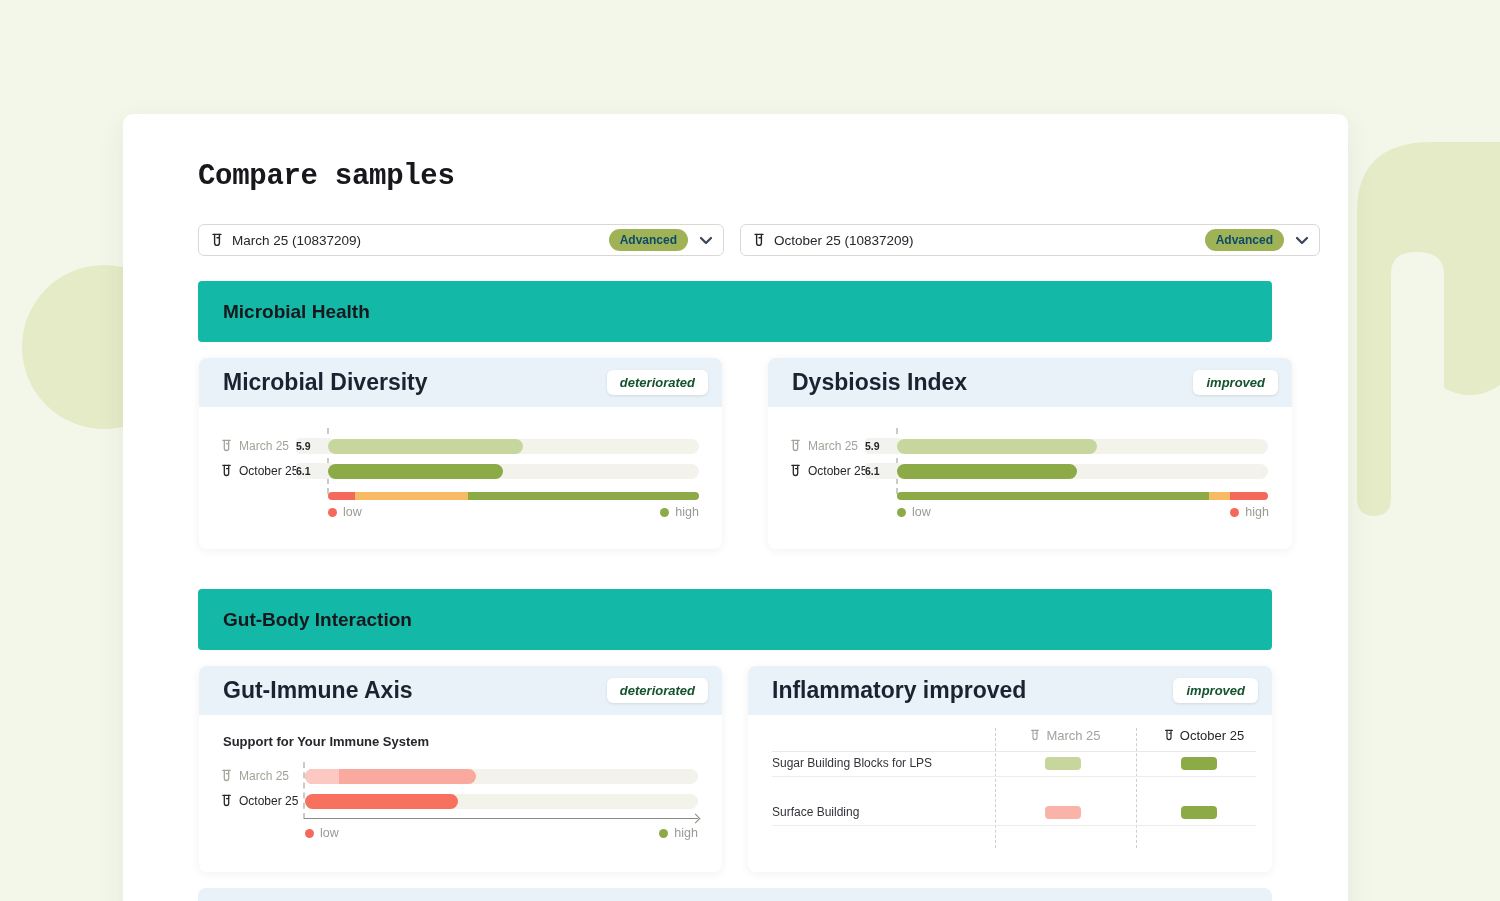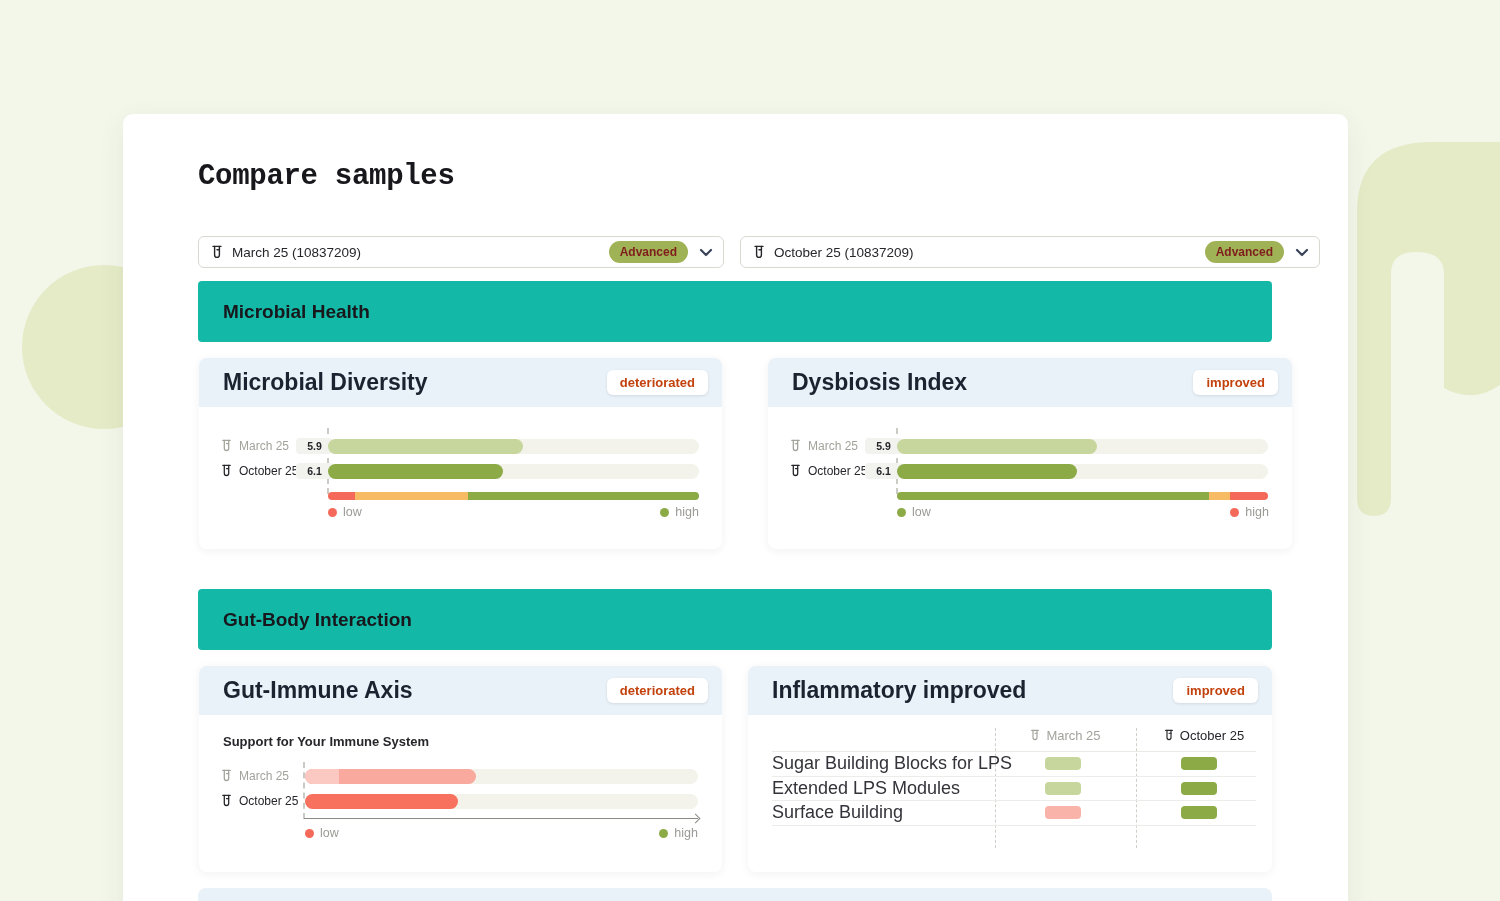--- a/index.html
+++ b/index.html
@@ -1,65 +1,65 @@
 <!DOCTYPE html>
 <html><head>
 <meta charset="utf-8">
 <style>
   html,body{margin:0;padding:0;background:#f3f7ea;font-family:"Liberation Sans",sans-serif;}
   .stage{position:relative;width:1500px;height:901px;overflow:hidden;background:#f3f7ea;}
   .blob-circle{position:absolute;left:22px;top:265px;width:164px;height:164px;border-radius:50%;background:#e5ebc7;}
   .blob-right{position:absolute;left:0;top:0;pointer-events:none;}
   .main-card{position:absolute;left:123px;top:114px;width:1225px;height:900px;background:#ffffff;border-radius:10px;box-shadow:0 8px 28px rgba(40,50,30,.07);}
   .page-title{position:absolute;left:75px;top:46px;font-size:29px;font-weight:800;color:#17171c;letter-spacing:-.3px;font-family:Liberation Mono, monospace;}
-  .selector{position:absolute;top:110px;height:32px;background:#fff;border:1px solid #d9d9d3;border-radius:6px;display:flex;align-items:center;padding:0 10px 0 12px;box-sizing:border-box;cursor:pointer;margin-top:12px;}
+  .selector{position:absolute;top:110px;height:32px;background:#fff;border:1px solid #d9d9d3;border-radius:6px;display:flex;align-items:center;padding:0 10px 0 12px;box-sizing:border-box;cursor:pointer;}
   .selector.left{left:75px;width:526px;}
   .selector.right{left:617px;width:580px;}
   .selector .val{font-size:13.5px;color:#26262b;margin-left:9px;}
-  .adv-badge{margin-left:auto;background:#9fb255;color:#7f1d1d;font-size:12px;font-weight:700;padding:4px 11px;border-radius:11px;}
+  .adv-badge{margin-left:auto;background:#9fb255;color:#0c4a6e;font-size:12px;font-weight:700;padding:4px 11px;border-radius:11px;}
   .chev{margin-left:11px;display:flex;}
   .tt{color:#26262b;display:inline-flex;}
   .tt.muted{color:#a3a39c;}
   .section-hd{position:absolute;left:75px;width:1074px;height:61px;background:#14b8a6;border-radius:4px;display:flex;align-items:center;padding-left:25px;box-sizing:border-box;}
   .section-hd .t{font-size:19px;font-weight:700;color:#17171c;}
   .sec1{top:167px;} .sec2{top:475px;}
   .card{position:absolute;background:#fff;border-radius:8px;box-shadow:0 2px 10px rgba(30,40,30,.06);}
   .cd-a{left:76px;top:244px;width:523px;height:191px;}
   .cd-b{left:645px;top:244px;width:524px;height:191px;}
   .cd-c{left:76px;top:552px;width:523px;height:206px;}
   .cd-d{left:625px;top:552px;width:524px;height:206px;}
   .card-hd{height:49px;background:#e9f1f9;border-radius:8px 8px 0 0;display:flex;align-items:center;padding:0 14px 0 24px;box-sizing:border-box;}
   .card-hd .t{font-size:23px;font-weight:700;color:#1b2330;}
-  .status{margin-left:auto;background:#fff;color:#c2410c;font-size:13px;font-weight:700;padding:5px 13px;border-radius:6px;box-shadow:0 1px 3px rgba(0,0,0,.10);}
+  .status{margin-left:auto;background:#fff;color:#14532d;font-size:13px;font-weight:700;padding:5px 13px;border-radius:6px;box-shadow:0 1px 3px rgba(0,0,0,.10);font-style:italic;}
   .bar-row{position:absolute;left:0;right:0;height:17px;}
   .bar-row .icon{position:absolute;left:22px;top:1px;}
   .bar-row .lbl{position:absolute;left:40px;top:1px;font-size:12px;color:#26262b;white-space:nowrap;}
   .bar-row .lbl.muted,.legend .muted{color:#a3a39c;}
-  .val-pill{position:absolute;left:97px;top:0;width:37px;height:16px;background:#f2f2ee;border-radius:4px;font-size:10.5px;font-weight:700;color:#26262b;text-align:center;line-height:16px;}
+  .val-pill{position:absolute;left:97px;top:0;width:37px;height:16px;background:#f2f2ee;border-radius:4px;font-size:10.5px;font-weight:700;color:#26262b;text-align:left;line-height:16px;}
   .track{position:absolute;top:1px;height:15px;background:#f3f3ec;border-radius:8px;}
   .tr-ab{left:129px;width:371px;}
   .tr-c{left:106px;width:393px;}
   .fill{height:100%;border-radius:8px;position:relative;overflow:hidden;}
   .fill .lead{position:absolute;left:0;top:0;height:100%;border-radius:8px 0 0 8px;}
   .dash-v{position:absolute;width:0;border-left:2px dashed #cbcbc5;}
   .scale{position:absolute;left:129px;top:134px;width:371px;height:8px;border-radius:4px;overflow:hidden;display:flex;}
   .scale span{height:100%;}
   .legend{position:absolute;left:0;right:0;font-size:12.5px;}
   .leg-item{position:absolute;display:flex;align-items:center;gap:6px;color:#9b9b95;}
   .dot{width:9px;height:9px;border-radius:50%;display:inline-block;}
   .subtitle{position:absolute;left:24px;top:68px;font-size:13px;font-weight:700;color:#26262b;}
   .axis{position:absolute;left:105px;top:152px;width:394px;height:1px;background:#8b8b85;}
   .axis .tip{position:absolute;right:-1px;top:-3.5px;width:7px;height:7px;border-top:1.5px solid #8b8b85;border-right:1.5px solid #8b8b85;transform:rotate(45deg);box-sizing:border-box;}
   .col-dash{position:absolute;top:62px;height:120px;width:0;border-left:1.5px dashed #cfcfc9;}
   .thead{position:absolute;left:24px;right:16px;top:60px;height:25px;border-bottom:1px solid #e9e9e6;}
   .th-cell{position:absolute;top:2px;display:flex;align-items:center;justify-content:center;gap:6px;font-size:13px;}
   .th-cell.march{left:223px;width:141px;color:#a3a39c;}
   .th-cell.oct{left:364px;width:136px;color:#26262b;font-weight:500;}
   .trow{position:absolute;left:24px;right:16px;height:24.5px;border-bottom:1px solid #ececea;}
-  .trow .rl{font-size:18px;color:#33333a;line-height:24.5px;white-space:nowrap;}
+  .trow .rl{font-size:12px;color:#33333a;line-height:24.5px;white-space:nowrap;}
   .pill{position:absolute;top:6px;width:36px;height:13px;border-radius:4px;}
   .pill.m{left:273px;} .pill.o{left:409px;}
   .next-hd{position:absolute;left:75px;top:774px;width:1074px;height:40px;background:#e9f1f9;border-radius:8px 8px 0 0;}
 </style>
 </head>
 <body>
 
 <div class="stage">
 
   <div class="blob-circle"></div>
@@ -292,25 +292,20 @@
               </svg>
             </span>
           <span>October 25</span>
         </span>
       </div>
       <div class="trow" style="top:85px;">
         <span class="rl">Sugar Building Blocks for LPS</span>
         <span class="pill m" style="background: rgb(199, 214, 156);"></span>
         <span class="pill o" style="background: rgb(140, 171, 70);"></span>
       </div>
-      <div class="trow" style="top:109.5px;">
-        <span class="rl">Extended LPS Modules</span>
-        <span class="pill m" style="background: rgb(199, 214, 156);"></span>
-        <span class="pill o" style="background: rgb(140, 171, 70);"></span>
-      </div>
       <div class="trow" style="top:134px;">
         <span class="rl">Surface Building</span>
         <span class="pill m" style="background: rgb(249, 179, 169);"></span>
         <span class="pill o" style="background: rgb(140, 171, 70);"></span>
       </div>
     </div>
 
     <div class="next-hd"></div>
 
   </div>

